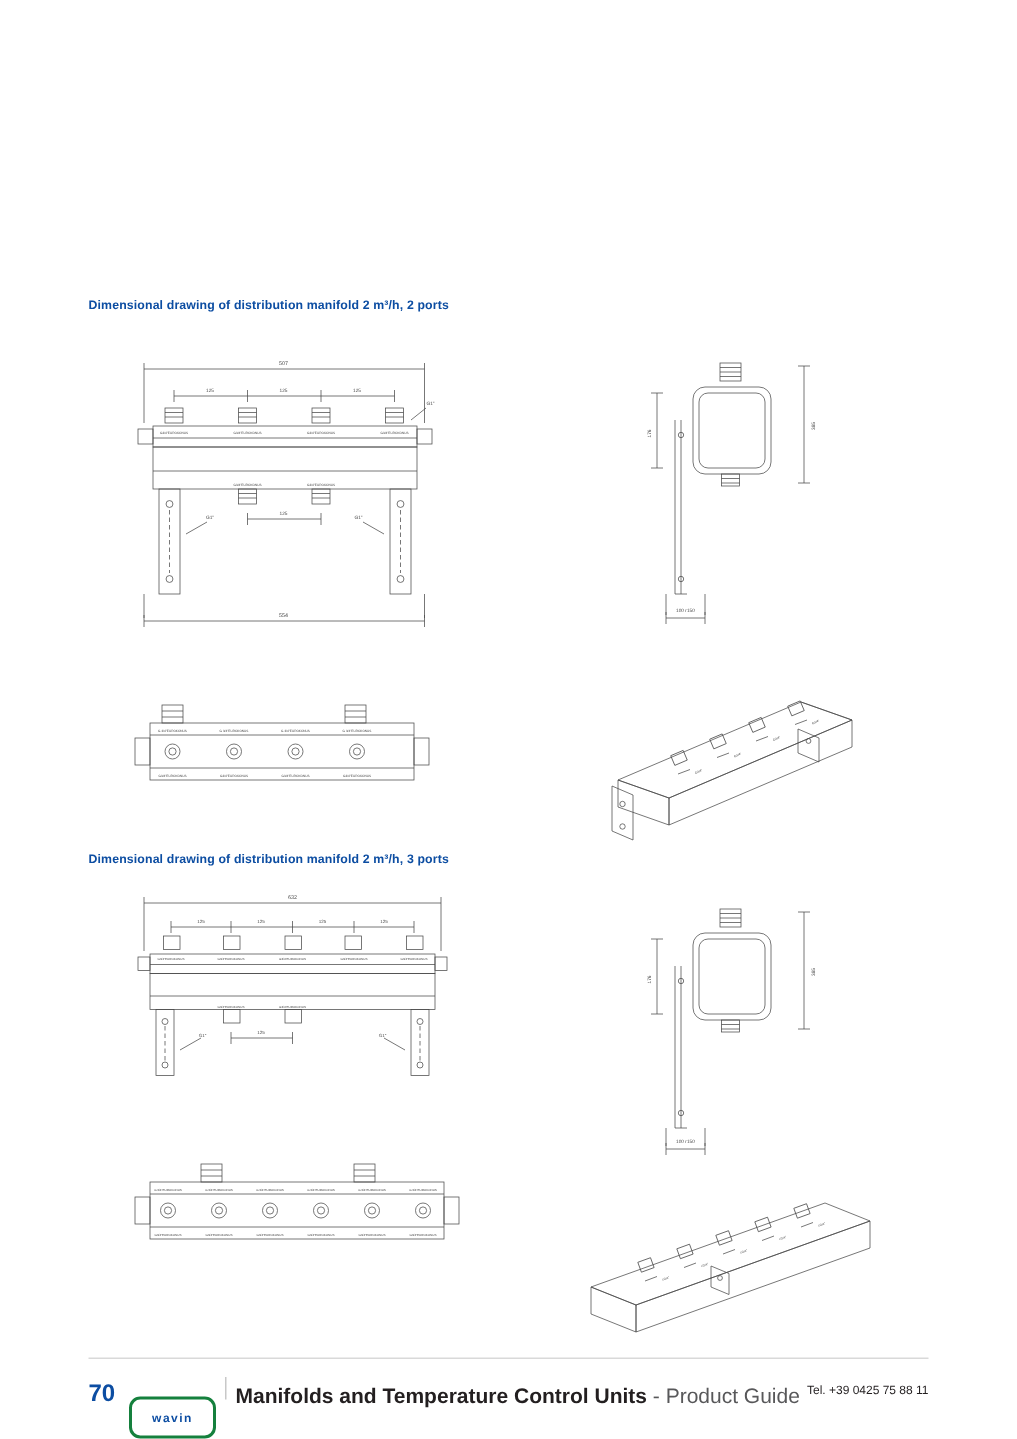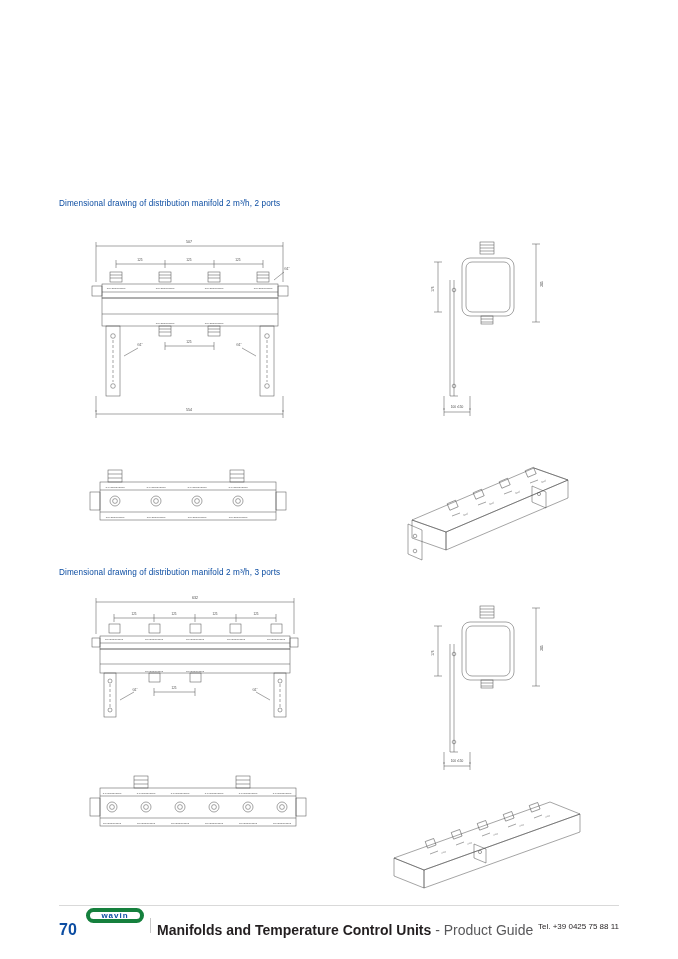--- a/index.html
+++ b/index.html
@@ -19,21 +19,21 @@
     position: absolute;
     inset: 0;
     background: #ffffff;
   }
 
   
   .section-heading {
     position: absolute;
     left: 59px;
     font-size: 8.2px;
-    font-weight: normal;
+    font-weight: bold;
     color: #0c4da2;
     letter-spacing: 0.1px;
     white-space: nowrap;
   }
   #heading-2ports { top: 199px; }
   #heading-3ports { top: 568px; text-align: right; }
 
   
   .drawing {
     position: absolute;
@@ -60,24 +60,24 @@
     position: absolute;
     left: 59px;
     top: 16px;
     font-size: 16px;
     font-weight: bold;
     color: #0c4da2;
   }
   .logo {
     position: absolute;
     left: 86px;
-    top: 3px;
+    top: 26px;
     width: 58px;
-    height: 15px;
-    border: 4px solid #15803d;
+    height: 28px;
+    border: 2px solid #15803d;
     border-radius: 7.5px;
     color: #0c4da2;
     font-size: 8px;
     font-weight: bold;
     letter-spacing: 1px;
     display: flex;
     align-items: center;
     justify-content: center;
     box-sizing: border-box;
   }

